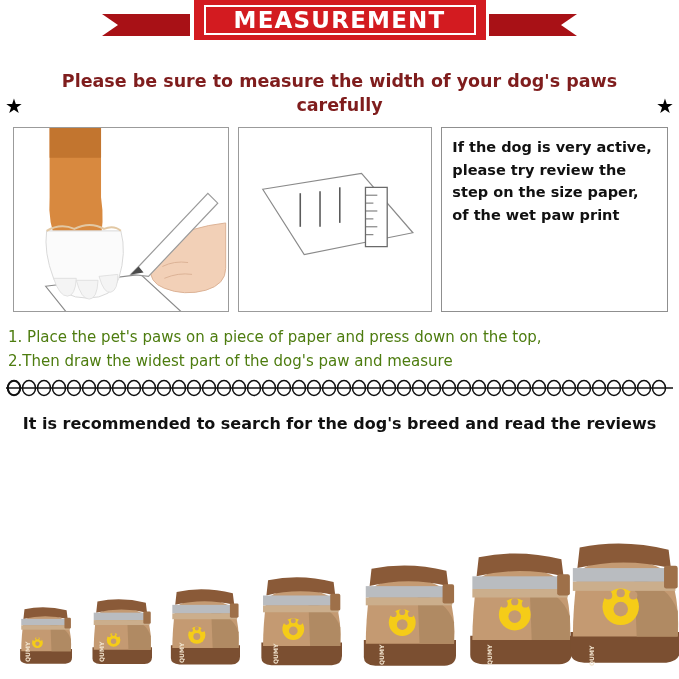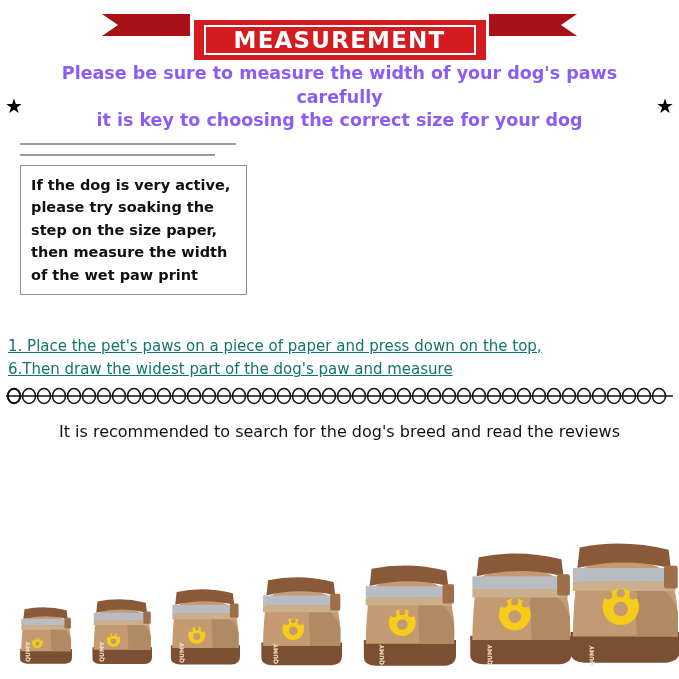--- a/index.html
+++ b/index.html
@@ -24,21 +24,21 @@
 
   
   .banner-wrap {
     position: relative;
     height: 54px;
   }
   .ribbon {
     position: absolute;
     left: 50%;
     transform: translateX(-50%);
-    top: 20px;
+    top: 0;
     width: 292px;
     height: 40px;
     background: #d31b20;
     display: flex;
     align-items: center;
     justify-content: center;
     z-index: 3;
   }
   .ribbon-inner {
     width: 272px;
@@ -72,41 +72,40 @@
     right: 102px;
     clip-path: polygon(0 0, 100% 0, calc(100% - 16px) 50%, 100% 100%, 0 100%);
   }
 
   
   .headline {
     text-align: center;
     font-size: 17.5px;
     font-weight: bold;
     line-height: 1.35;
-    margin: 8px 18px 0 18px;
-    color: #8b5cf6;
+    margin: 16px 18px 0 18px;
+    color: #7f1d1d;
   }
   .headline .l2 { display: block; }
 
   .star {
     position: absolute;
     font-size: 20px;
     color: #000;
     line-height: 1;
   }
   .star.left { left: 5px; top: 96px; }
   .star.right { right: 5px; top: 96px; }
 
   
   .boxes {
     display: flex;
     gap: 9px;
-    margin: 10px 11px 0 20px;
+    margin: 10px 11px 0 13px;
     height: 185px;
-    flex-direction: column;
   }
   .box {
     border: 1px solid #9b9b9b;
     box-sizing: border-box;
     position: relative;
     overflow: hidden;
     background: #fff;
   }
   .box.b1 { width: 216px; }
   .box.b2 { width: 195px; }
@@ -118,42 +117,42 @@
     font-weight: bold;
     color: #111;
     font-family: "DejaVu Sans", sans-serif;
   }
 
   
   .ill { position: absolute; inset: 0; }
 
   
   .steps {
-    margin: 7px 8px 0 8px;
+    margin: 14px 8px 0 8px;
     font-size: 15px;
     line-height: 1.55;
-    color: #0f766e;
-    text-decoration: underline;
+    color: #4d7c0f;
   }
   .steps div { white-space: nowrap; }
 
   
   .divider {
     margin: 6px 6px 0 6px;
     height: 18px;
     position: relative;
   }
 
   
   .recommend {
     text-align: center;
     font-size: 16px;
     line-height: 1.6;
     margin: 14px 22px 0 22px;
     color: #111;
+    font-weight: bold;
   }
 
   
   .boots {
     position: absolute;
     left: 0;
     right: 0;
     bottom: 6px;
     height: 150px;
   }
@@ -168,21 +167,20 @@
     <div class="tail right"></div>
     <div class="ribbon">
       <div class="ribbon-inner">
         <span class="ribbon-text">MEASUREMENT</span>
       </div>
     </div>
   </div>
 
   <div class="headline">
     <span>Please be sure to measure the width of your dog's paws carefully</span>
-    <span class="l2">it is key to choosing the correct size for your dog</span>
   </div>
   <div class="star left">★</div>
   <div class="star right">★</div>
 
   <div class="boxes">
 
     <div class="box b1">
       <svg class="ill" viewBox="0 0 216 185" xmlns="http://www.w3.org/2000/svg">
 
         <polygon points="32,218 128,206 178,252 72,268" fill="#ffffff" stroke="#8a8a8a" stroke-width="1.2" transform="translate(0,-58)"></polygon>
@@ -215,30 +213,29 @@
         <path d="M82 64 L82 100" stroke="#5a5a5a" stroke-width="1.6" fill="none"></path>
         <path d="M102 60 L102 96" stroke="#5a5a5a" stroke-width="1.6" fill="none"></path>
 
         <path d="M128 60 L150 60 L150 120 L128 120 Z" fill="#ffffff" stroke="#6a6a6a" stroke-width="1.3"></path>
         <path d="M128 68 L140 68 M128 76 L136 76 M128 84 L140 84 M128 92 L136 92 M128 100 L140 100 M128 108 L136 108" stroke="#6a6a6a" stroke-width="1"></path>
       </svg>
     </div>
 
     <div class="box b3">
       <div class="note-text">If the dog is very active,</div>
-      <div class="note-text">please try soaking the</div>
+      <div class="note-text">please try review the</div>
       <div class="note-text">step on the size paper,</div>
-      <div class="note-text">then measure the width</div>
       <div class="note-text">of the wet paw print</div>
     </div>
   </div>
 
   <div class="steps">
     <div>1. Place the pet's paws on a piece of paper and press down on the top,</div>
-    <div>6.Then draw the widest part of the dog's paw and measure</div>
+    <div>2.Then draw the widest part of the dog's paw and measure</div>
   </div>
 
   <div class="divider">
     <svg width="667" height="18" viewBox="0 0 667 18" xmlns="http://www.w3.org/2000/svg">
       <g fill="none" stroke="#111111" stroke-width="1.6">
         <path d="M0 9 H667"></path>
         <g id="lnk">
           <ellipse cx="8" cy="9" rx="6" ry="7"></ellipse>
         </g>
       </g>

